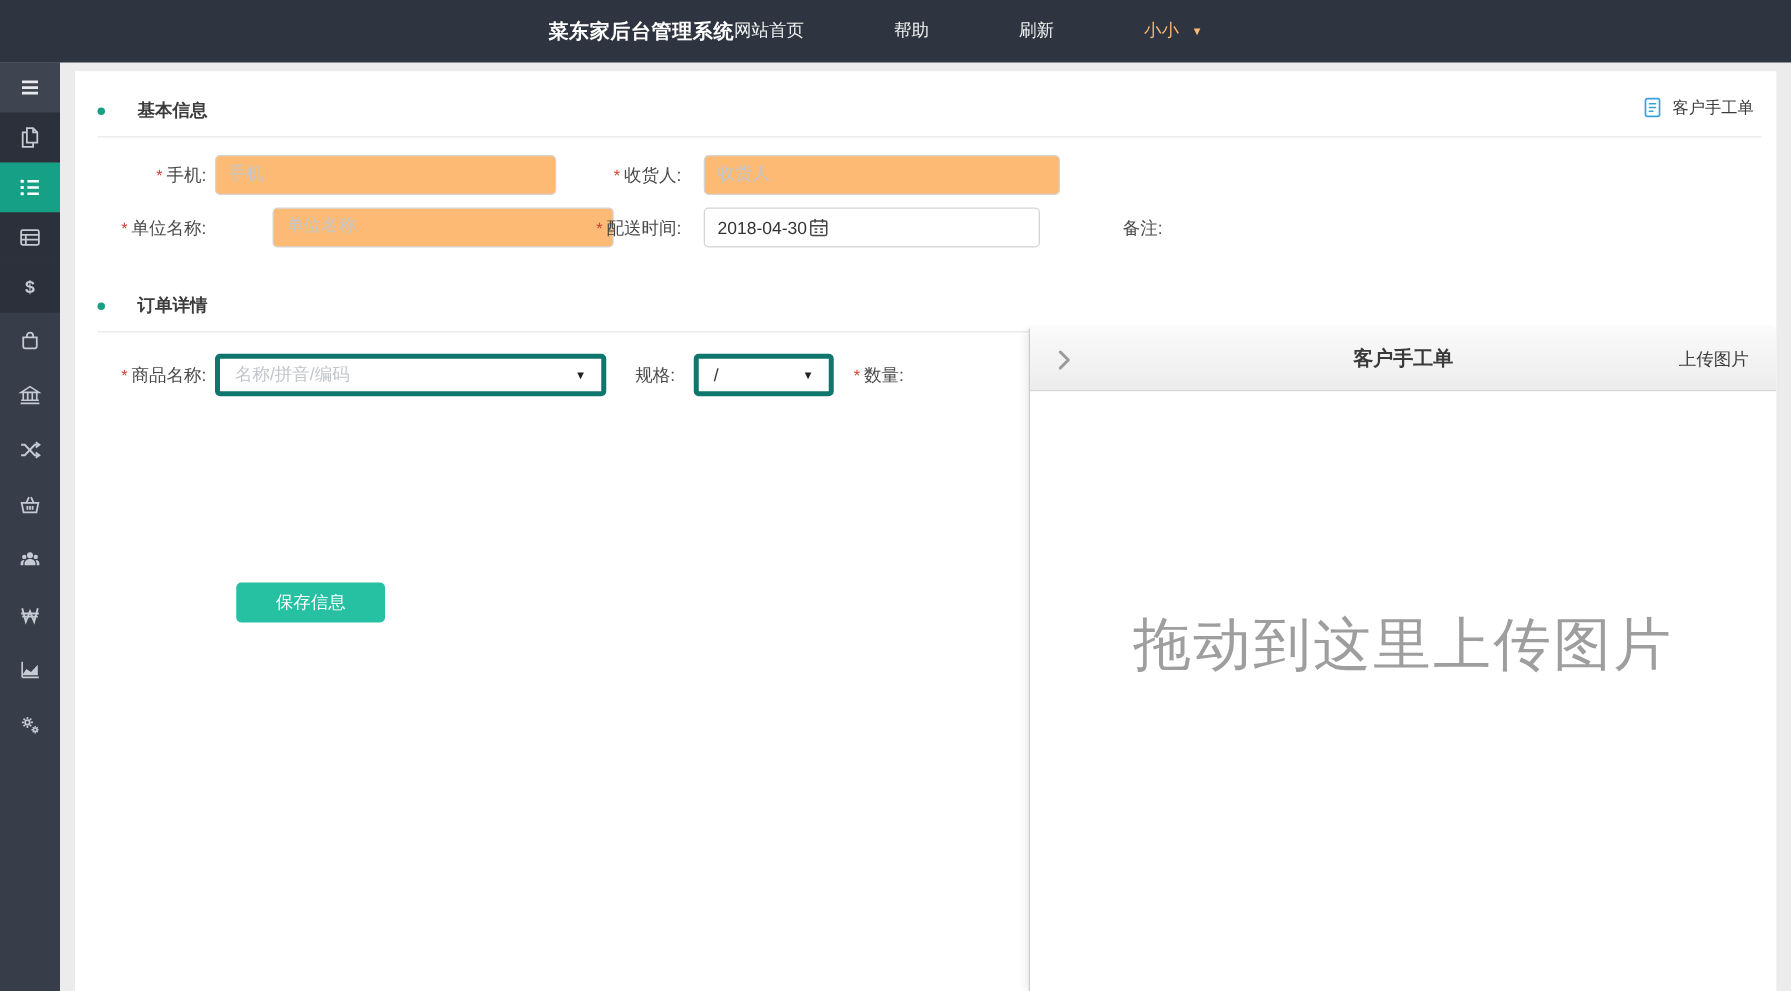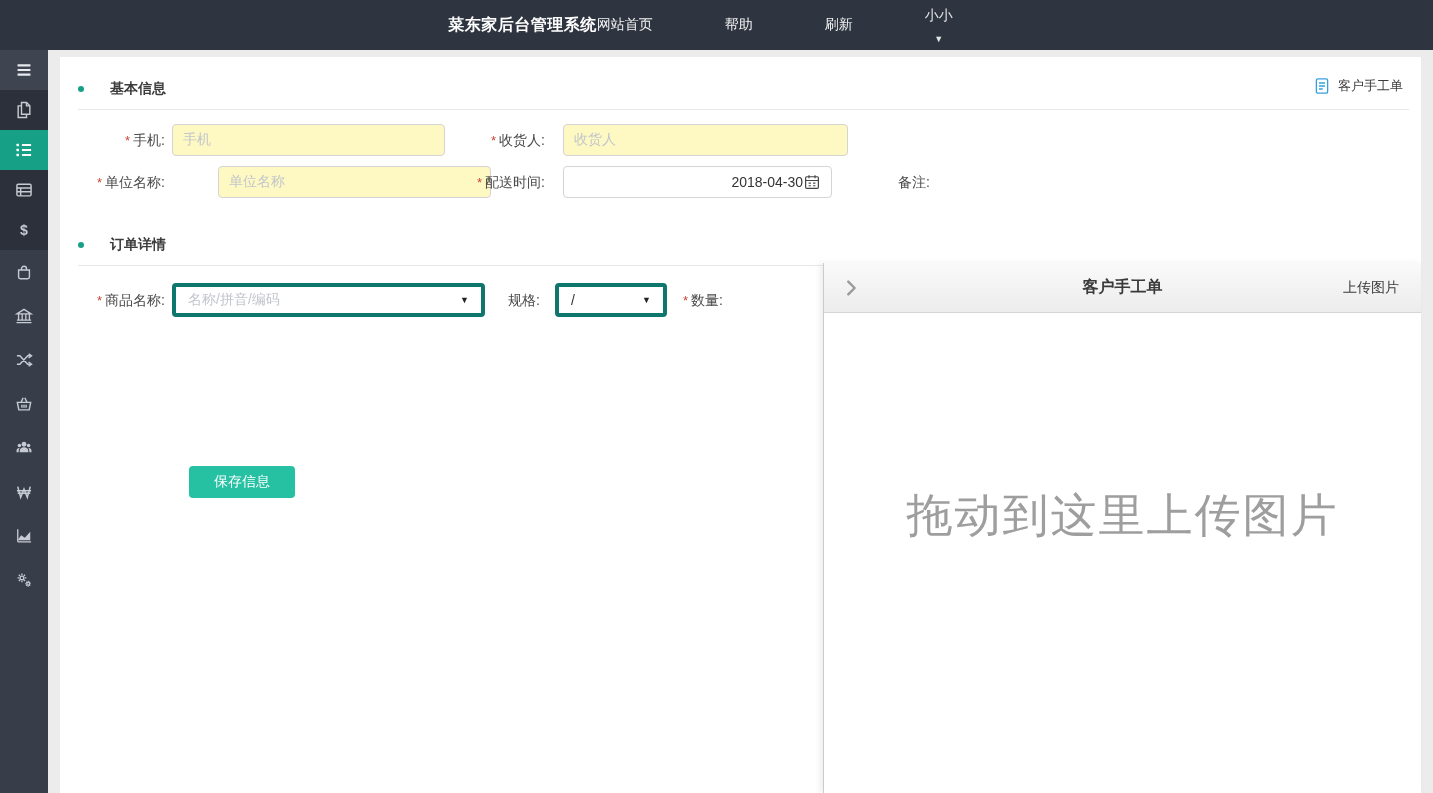--- a/index.html
+++ b/index.html
@@ -12,21 +12,21 @@
 
   
   .topbar {
     position:absolute; left:0; top:0; width:100%; height:50px;
     background:#2f3540; color:#fff; z-index:40;
     display:flex; align-items:center; justify-content:center;
   }
   .app-title { padding-left:14px; font-size:16px; font-weight:bold; letter-spacing:.5px; }
   .top-nav { display:flex; align-items:center; gap:72px; padding-right:46px; font-size:14px; }
   .top-link { color:#f2f2f2; cursor:pointer; text-decoration:none; }
-  .top-user { display:flex; align-items:center; gap:10px; color:#e5e5e5; cursor:pointer;flex-direction:column; }
+  .top-user { display:flex; align-items:center; gap:10px; color:#fdba74; cursor:pointer; }
   .caret { font-size:9px; line-height:1; }
 
   
   .sidebar { position:absolute; left:0; top:50px; width:48px; bottom:0; background:#373d49; z-index:35; }
   .sb-item { height:40px; display:flex; align-items:center; justify-content:center; color:#c6cad2; cursor:pointer; }
   .sb-item.first { background:#3e4450; color:#e8eaee; }
   .sb-item.dark { background:#2b303a; }
   .sb-item.active { background:#16a085; color:#fff; }
   .sb-item.tall { height:44px; }
 
@@ -35,35 +35,35 @@
   .section-title { position:absolute; left:18px; display:flex; align-items:center; gap:26px;
                    font-size:14px; font-weight:bold; color:#3c3c3c; height:20px; }
   .section-title .dot { width:6px; height:6px; border-radius:50%; background:#16a085; }
   .hr { position:absolute; left:18px; right:12px; border-top:1px solid #e8e8e8; }
 
   .f-label { position:absolute; font-size:14px; color:#4a4a4a; text-align:right; line-height:32px; white-space:nowrap; }
   .f-label.h34 { line-height:34px; }
   .req { color:#cf4436; margin-right:3px; font-size:13px; }
 
   .t-input { position:absolute; height:32px; border:1px solid #d4d4d4; border-radius:4px;
-             padding:0 10px; font-size:14px; color:#333; background:#fef9c3; font-family:Liberation Serif, serif; outline:none; }
+             padding:0 10px; font-size:14px; color:#333; background:#fdba74; font-family:Liberation Serif, serif; outline:none; }
   .t-input::placeholder { color:#c2c6cc; }
 
   .fake-input { position:absolute; height:32px; border:1px solid #d4d4d4; border-radius:4px;
-                background:#fff; display:flex; align-items:center; justify-content:flex-end;
+                background:#fff; display:flex; align-items:center; justify-content:flex-start;
                 padding:0 10px; font-size:14px; color:#333; cursor:pointer; }
 
   .select { position:absolute; height:34px; border:4px solid #0f766e; border-radius:4px;
             background:#fff; display:flex; align-items:center; justify-content:space-between;
             padding:0 12px; font-size:14px; cursor:pointer; }
   .select .ph { color:#c2c6cc; }
   .select .val { color:#333; }
   .sel-caret { font-size:9px; color:#222; line-height:1; }
 
-  .save-btn { position:absolute; left:129px; top:409px; width:106px; height:32px;
+  .save-btn { position:absolute; left:129px; top:409px; width:119px; height:32px;
               background:#26c0a2; color:#fff; border:none; border-radius:4px;
               font-size:14px; font-family:inherit; cursor:pointer; }
 
   .manual-link { position:absolute; right:18px; top:20px; display:flex; align-items:center; gap:7px;
                  font-size:13px; color:#3c3c3c; cursor:pointer; }
 
   
   .panel { position:absolute; left:823px; top:263px; width:598px; bottom:0; background:#fff;
            border-left:1px solid #ccc; box-shadow:-3px 0 6px rgba(0,0,0,.07); z-index:20; overflow:hidden; }
   .panel-header { height:50px; background:linear-gradient(#fafafa,#ececec); border-bottom:1px solid #d6d6d6;

